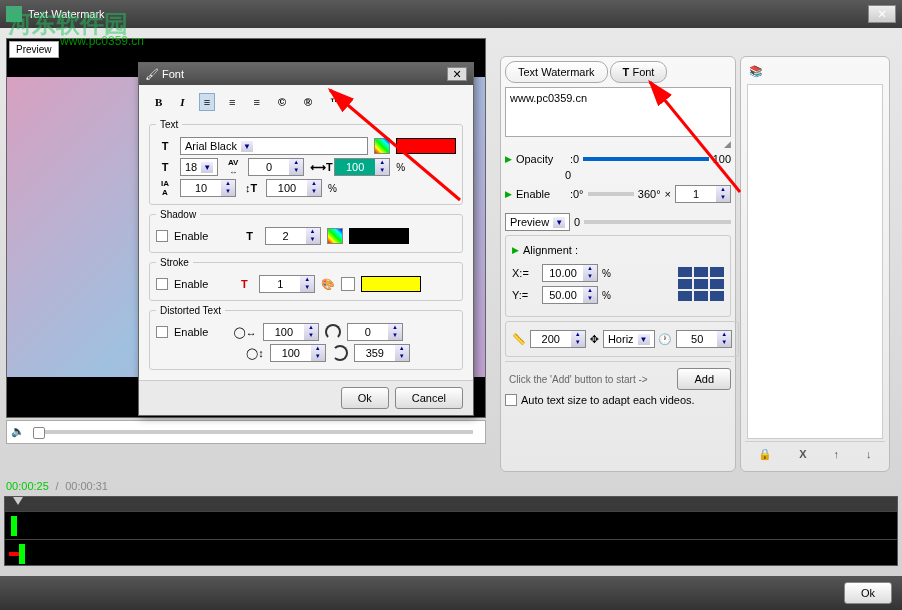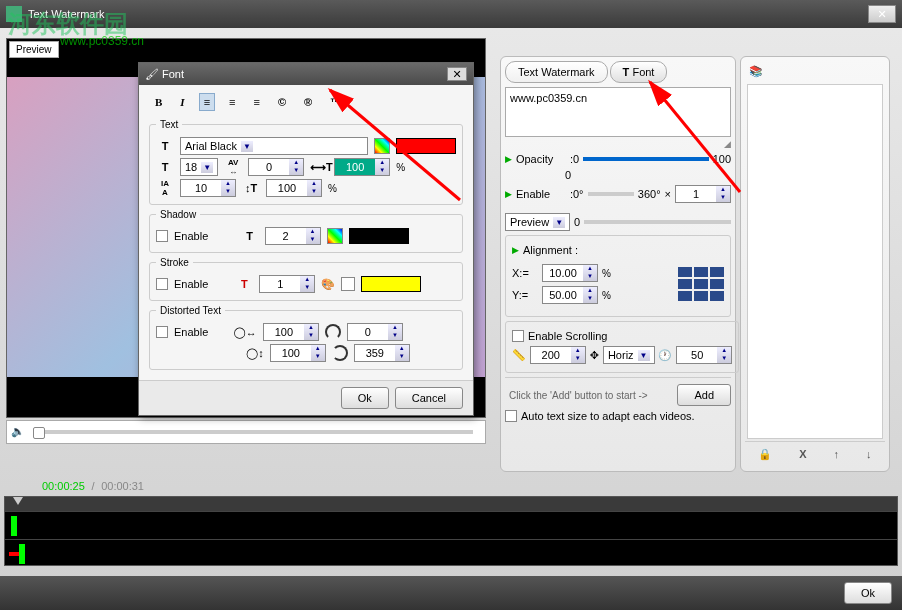--- a/index.html
+++ b/index.html
@@ -54,21 +54,21 @@
 
 .checkbox { width: 12px; height: 12px; border: 1px solid #888; background: #fff; display: inline-block; vertical-align: middle; }
 
 .btn { padding: 4px 16px; background: linear-gradient(#fff,#ddd); border: 1px solid #888; border-radius: 3px; cursor: pointer; }
 
 .hint { font-size: 10px; color: #666; padding: 4px; }
 
 .layer-icons { display: flex; justify-content: space-around; padding: 6px 0; border-top: 1px solid #ccc; margin-top: auto; }
 .layer-icons span { cursor: pointer; font-weight: bold; color: #555; }
 
-.timecode { position: absolute; top: 452px; left: 6px; color: #0c0; font-family: monospace; margin-left: 36px; }
+.timecode { position: absolute; top: 452px; left: 6px; color: #0c0; font-family: monospace; }
 .timecode .dim { color: #888; }
 .tip { position: absolute; top: 452px; left: 498px; color: #0c0; }
 
 .timeline { position: absolute; top: 468px; left: 4px; right: 4px; height: 70px; background: #000; border: 1px solid #555; }
 .timeline-ruler { height: 14px; background: #3a3a3a; position: relative; }
 .timeline-marker { position: absolute; left: 8px; top: 0; width: 0; height: 0; border-left: 5px solid transparent; border-right: 5px solid transparent; border-top: 8px solid #ccc; }
 .timeline-track { height: 28px; border-top: 1px solid #444; position: relative; }
 .timeline-key { position: absolute; left: 6px; top: 4px; width: 6px; height: 20px; background: #0f0; }
 .timeline-key.red { left: 4px; width: 10px; height: 4px; top: 12px; background: #f00; }
 
@@ -208,24 +208,20 @@
               <div class="align-cell"></div>
               <div class="align-cell"></div>
             <div class="align-cell"></div>
               <div class="align-cell"></div>
               <div class="align-cell"></div>
           </div>
         </div>
       </fieldset>
 
       <fieldset>
-        <div class="field-row">
-            <span class="checkbox"></span> 
-            <span>Enable Scrolling</span>
-          </div>
         <div class="field-row">
           <span>📏</span>
           <div class="spinner">
               <input value="200" style="">
               <div class="btns">
                 <span>▲</span>
                 <span>▼</span>
               </div>
             </div>
           <span>✥</span>

